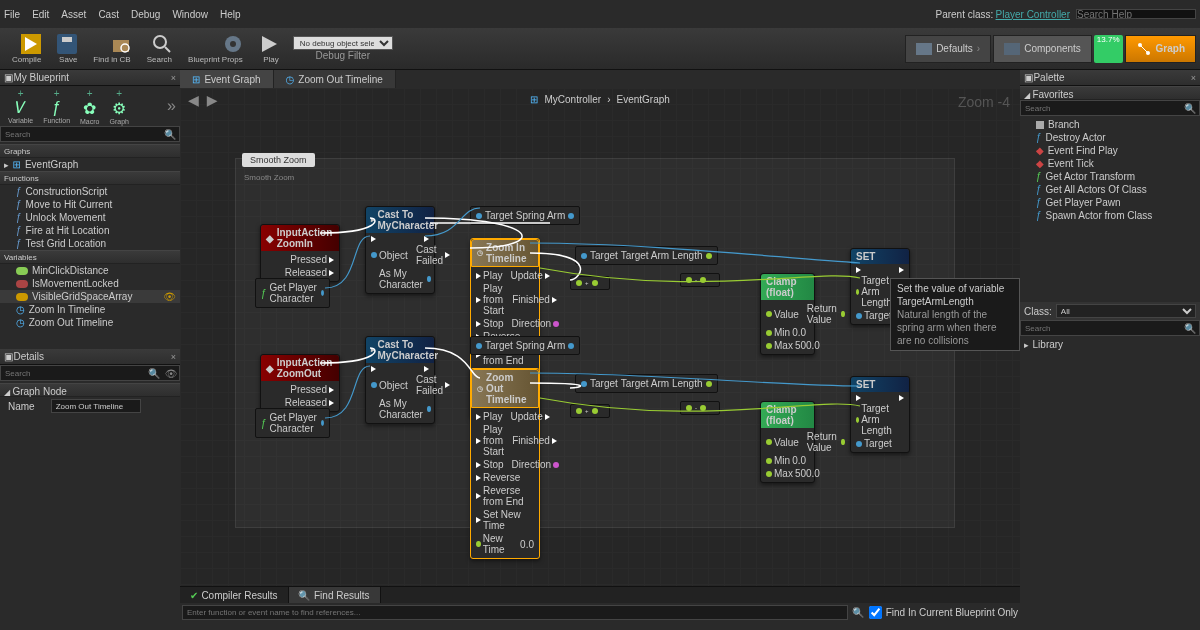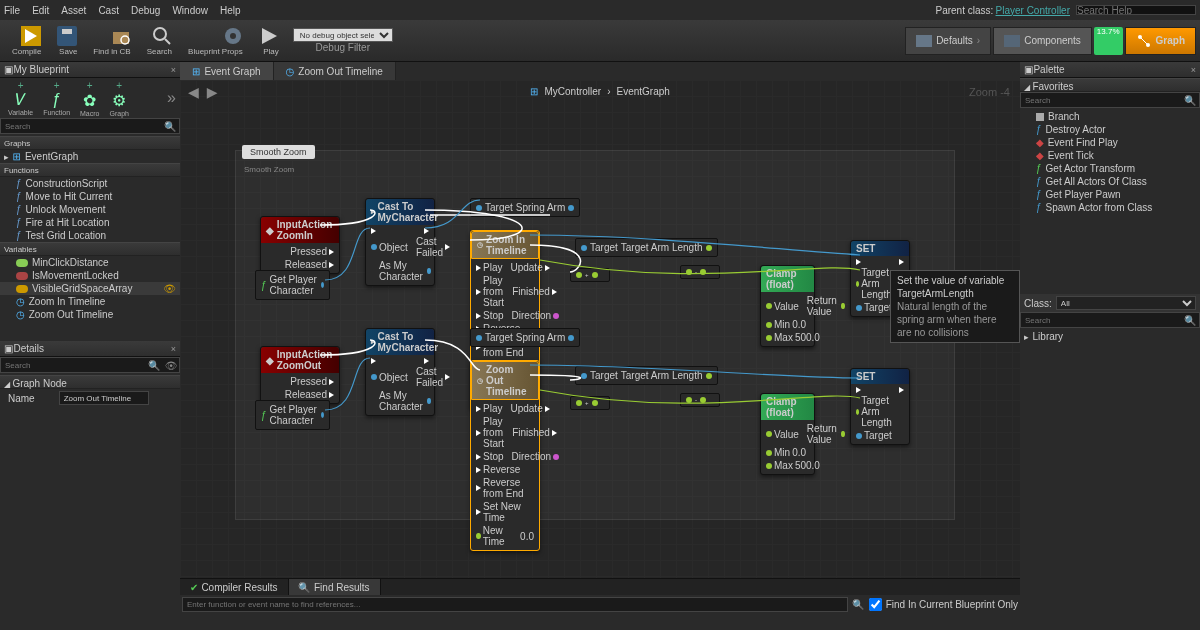--- a/index.html
+++ b/index.html
@@ -1,17 +1,17 @@
 <!DOCTYPE html>
 <html><head>
 <meta charset="utf-8">
 <style>
 *{margin:0;padding:0;box-sizing:border-box;font-family:Arial,sans-serif;font-size:10px;color:#ccc}
 body{background:#1a1a1a;width:1200px;height:630px;overflow:hidden;position:relative}
-.menubar{height:20px;background:#2a2a2a;display:flex;align-items:center;padding:0 4px;gap:12px;font-size:9px;color:#aaa}
+.menubar{height:28px;background:#2a2a2a;display:flex;align-items:center;padding:0 4px;gap:12px;font-size:9px;color:#aaa}
 .menubar-right{margin-left:auto;display:flex;align-items:center;gap:6px}
 .parent-class{font-size:8px}
 .parent-class a{color:#4aa;text-decoration:underline}
 .top-search{width:120px;height:10px;background:#111;border:1px solid #444}
 .toolbar{height:42px;background:linear-gradient(#3a3a3a,#2a2a2a);display:flex;align-items:center;padding:0 4px;border-bottom:1px solid #111}
 .tool-btn{display:flex;flex-direction:column;align-items:flex-end;padding:2px 8px;cursor:pointer;min-width:36px}
 .tool-icon{width:20px;height:20px;margin-bottom:1px}
 .tool-label{font-size:8px;color:#bbb}
 .debug-section{display:flex;flex-direction:column;align-items:center;margin-left:6px}
 .debug-select{width:100px;height:14px;background:#ddd;color:#333;font-size:8px;border:1px solid #555;padding:0 2px}
@@ -32,32 +32,32 @@
 .add-label{font-size:7px;color:#aaa}
 .search-box{height:16px;display:flex;background:#1a1a1a;border:1px solid #444;margin:0 0 2px 0}
 .search-input{flex:1;background:transparent;border:none;color:#888;font-size:8px;padding:0 4px}
 .search-icon{width:16px;display:flex;align-items:center;justify-content:center;color:#888}
 .section-label{height:14px;background:linear-gradient(#3a3a3a,#2e2e2e);padding:2px 4px;font-size:8px;border-top:1px solid #444;border-bottom:1px solid #222}
 .tree-item{padding:1px 4px 1px 16px;font-size:9px;display:flex;align-items:center;gap:4px;cursor:pointer}
 .tree-item.root{padding-left:4px}
 .var-pill{width:12px;height:8px;border-radius:4px;display:inline-block}
 .checkbox-row{padding:4px;display:flex;align-items:center;gap:4px;font-size:9px}
 .details-panel{flex:1;background:#2a2a2a}
-.prop-row{display:flex;padding:2px 8px;gap:24px;align-items:center;font-size:9px}
+.prop-row{display:flex;padding:2px 8px;gap:16px;align-items:center;font-size:9px}
 .prop-input{background:#1a1a1a;border:1px solid #444;color:#ccc;padding:1px 4px;height:14px;width:90px;font-size:8px}
 .center-col{flex:1;display:flex;flex-direction:column;background:#202020;position:relative}
 .graph-tabs{height:18px;background:#2a2a2a;display:flex}
 .graph-tab{padding:2px 12px;font-size:9px;display:flex;align-items:center;gap:4px;background:#383838;border-right:1px solid #222;cursor:pointer}
 .graph-tab.active{background:#444}
 .graph-area{flex:1;position:relative;background:#262626;background-image:linear-gradient(#2a2a2a 1px,transparent 1px),linear-gradient(90deg,#2a2a2a 1px,transparent 1px);background-size:16px 16px;overflow:hidden}
 .nav-arrows{position:absolute;top:4px;left:8px;display:flex;gap:8px;z-index:5}
 .nav-arrow{font-size:14px;color:#888;cursor:pointer}
 .breadcrumb{position:absolute;top:6px;left:50%;transform:translateX(-50%);display:flex;align-items:center;gap:6px;font-size:11px;z-index:5}
 .breadcrumb a{color:#ccc}
-.zoom-label{position:absolute;top:6px;right:10px;font-size:11px;color:#555;z-index:5}
+.zoom-label{position:absolute;top:6px;right:10px;font-size:14px;color:#555;z-index:5}
 .watermark{position:absolute;bottom:20px;right:20px;font-size:42px;font-weight:bold;color:rgba(80,90,100,.3);letter-spacing:2px}
 .comment-box{position:absolute;background:rgba(255,255,255,.04);border:1px solid rgba(255,255,255,.08)}
 .comment-title{position:absolute;background:#ddd;color:#333;padding:2px 8px;font-size:9px;border-radius:2px;top:-6px;left:6px}
 .comment-sub{font-size:8px;color:#888;padding:14px 0 0 8px}
 .node{position:absolute;background:#2a2a2a;border:1px solid #111;border-radius:3px;box-shadow:0 2px 4px rgba(0,0,0,.5);font-size:7px}
 .node-header{padding:2px 5px;font-size:7px;font-weight:bold;display:flex;align-items:center;gap:3px;border-radius:3px 3px 0 0}
 .node-header.red{background:linear-gradient(90deg,#800,#400)}
 .node-header.blue{background:linear-gradient(90deg,#146,#124)}
 .node-header.green{background:linear-gradient(90deg,#3a5,#284)}
 .node-header.yellow{background:linear-gradient(90deg,#875,#653);border:1px solid #fa0}

